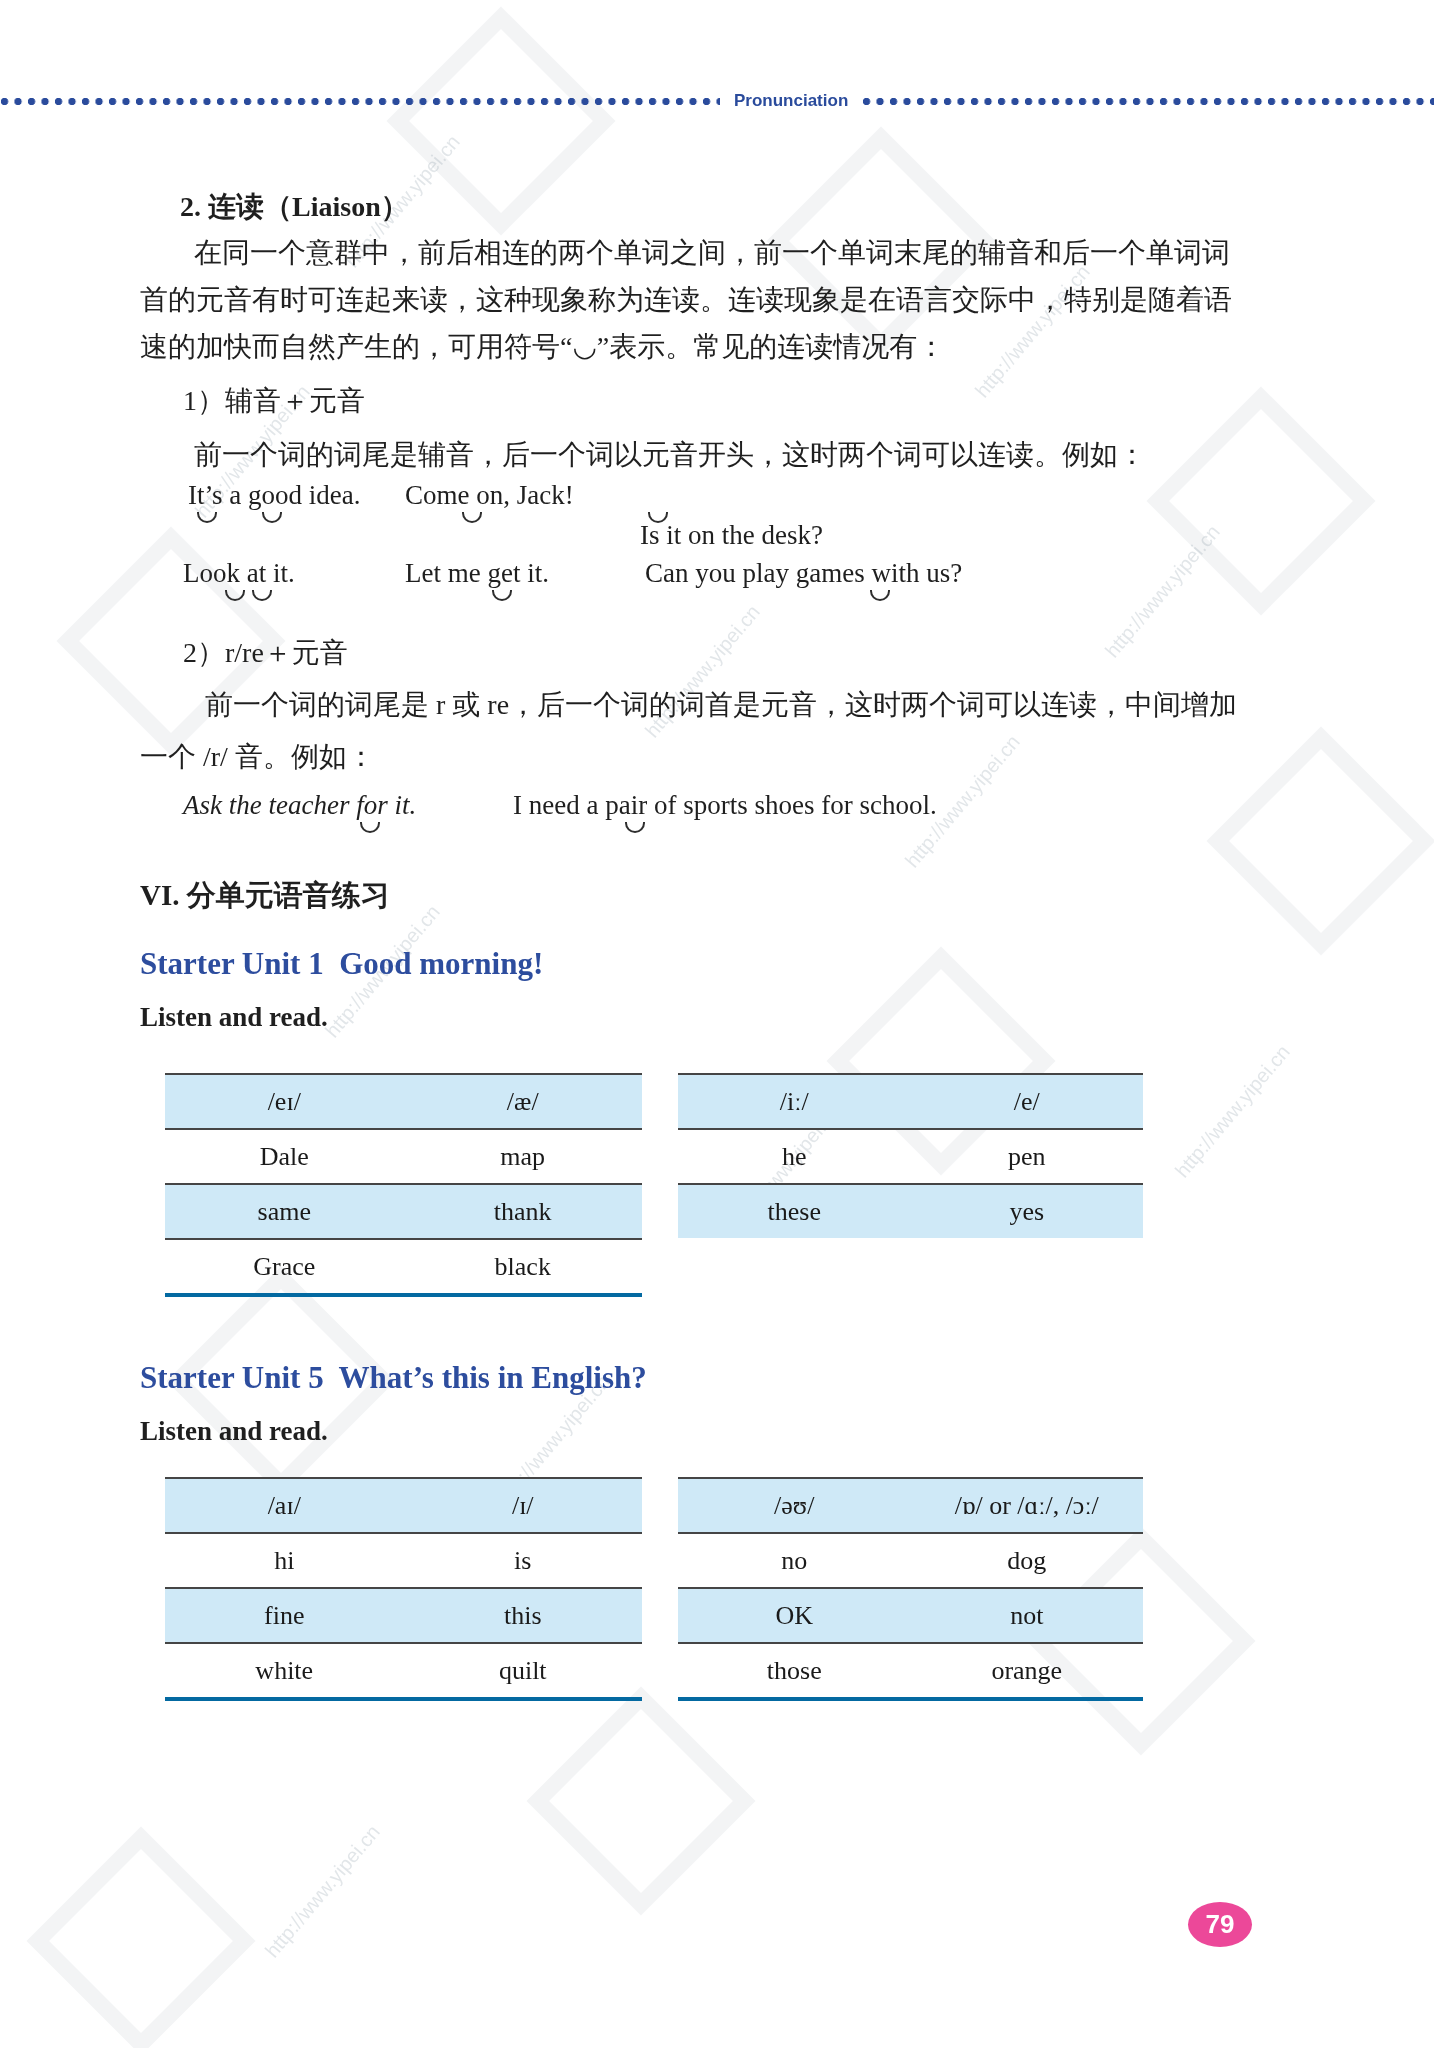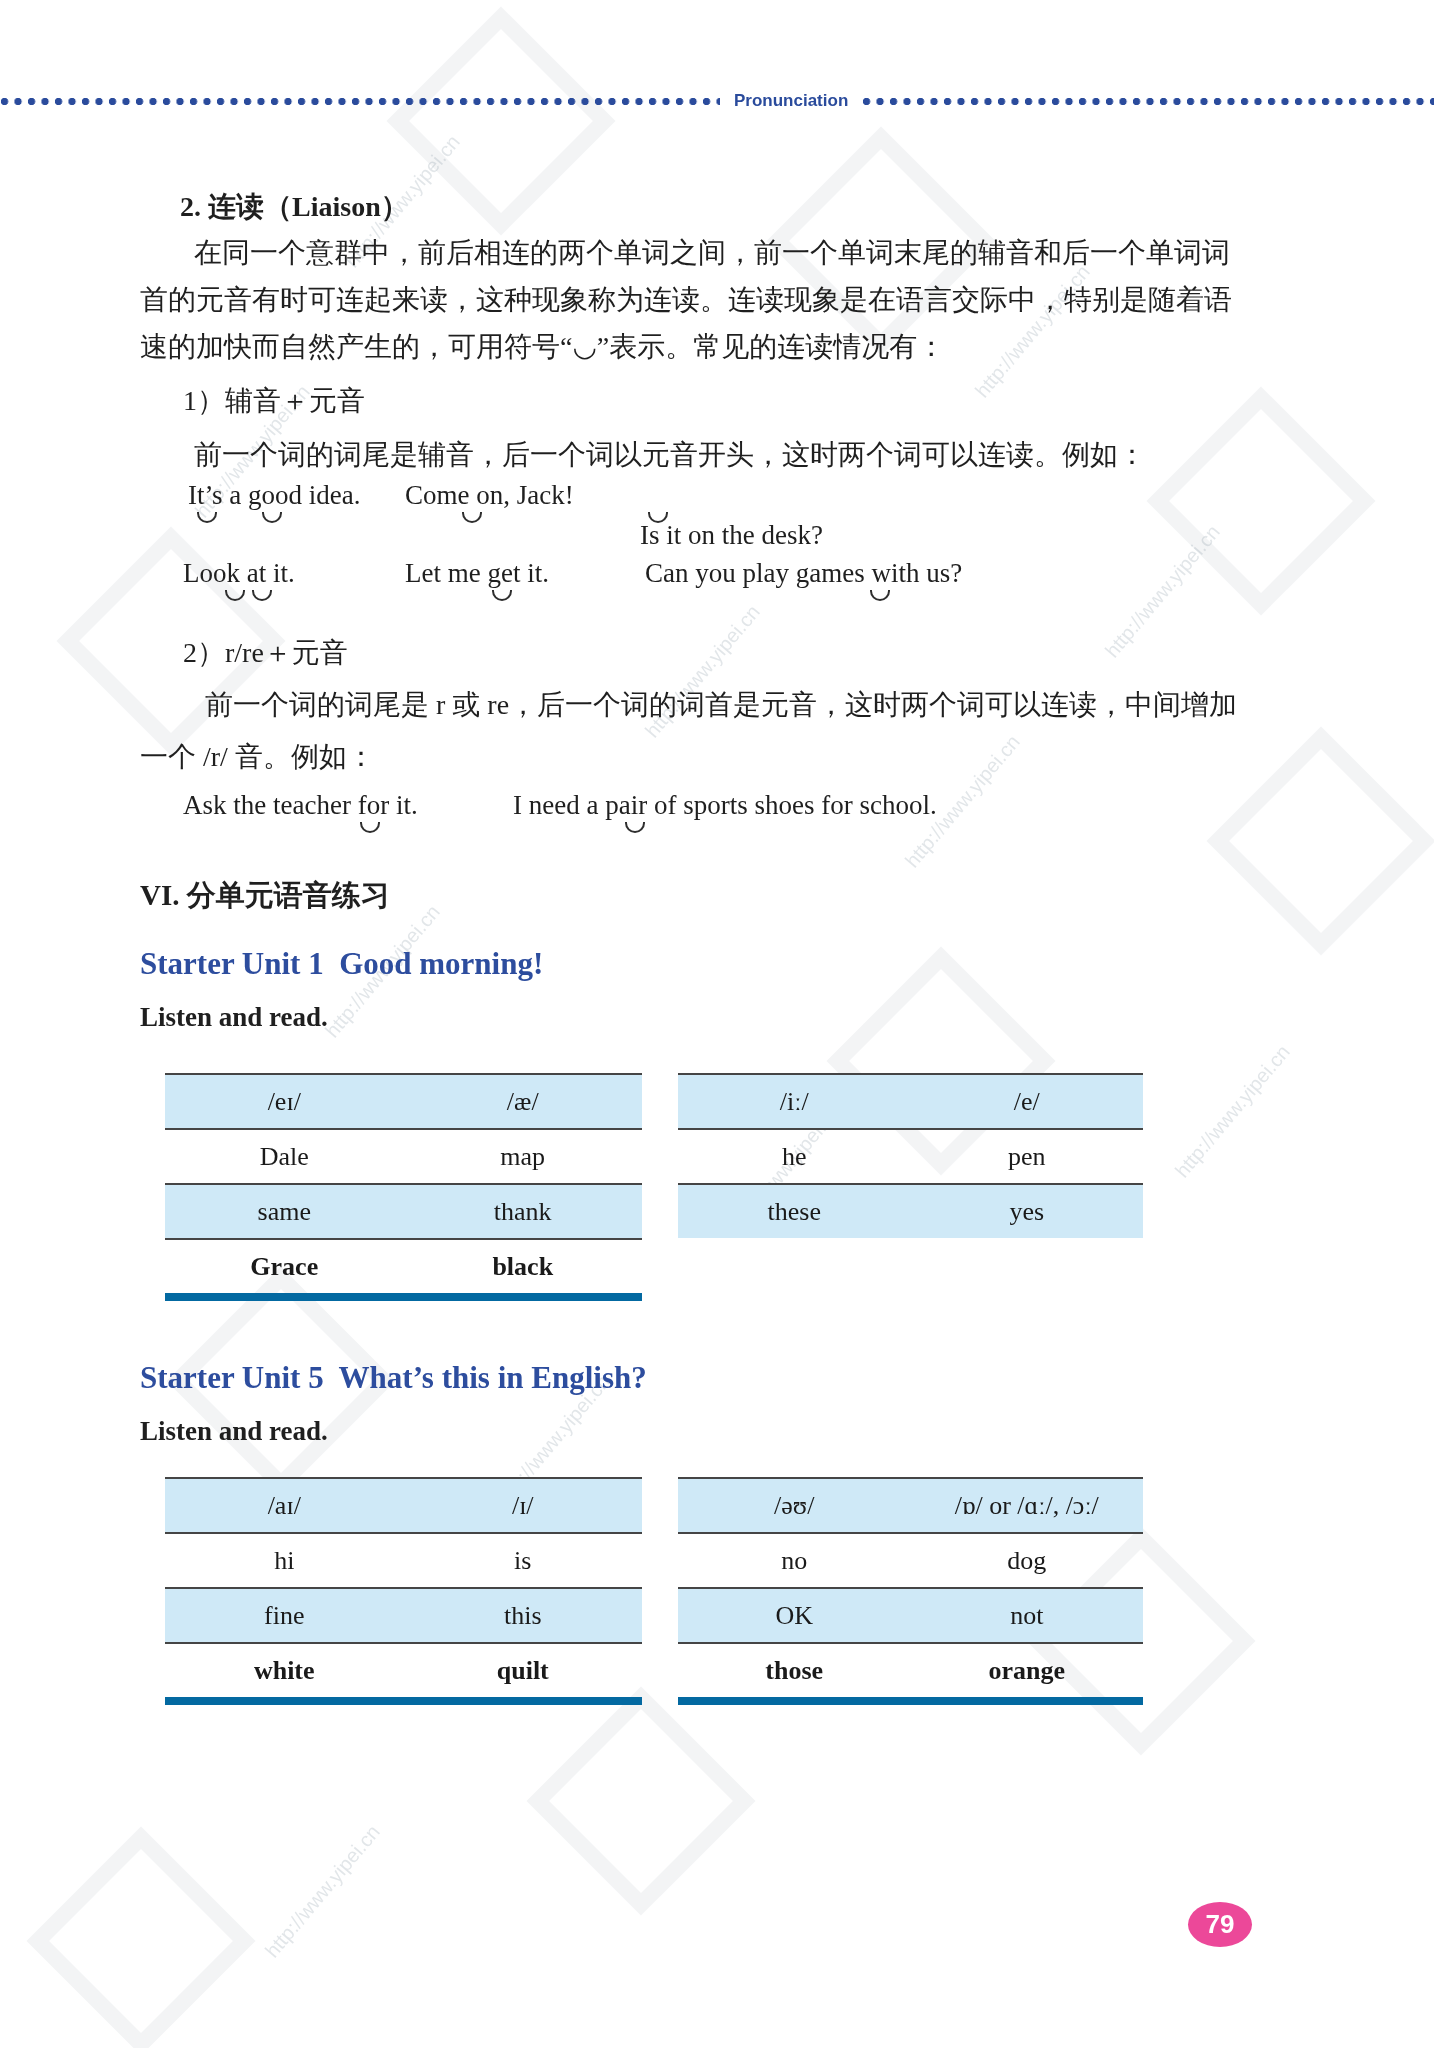--- a/index.html
+++ b/index.html
@@ -21,21 +21,21 @@
   .arc { position:absolute; width:16px; height:9px; border:2px solid #2e2e2e; border-top:none;
          border-radius:0 0 10px 10px; }
 
   .h-bold { font-weight:bold; }
   .unit-title { position:absolute; font-weight:bold; font-size:31px; color:#2d4d9e; white-space:pre; }
   .listen { position:absolute; font-weight:bold; font-size:27px; }
 
   .ptable { position:absolute; }
   .prow { display:flex; align-items:center; height:53px; border-top:2px solid #454545; }
   .prow.fill { background:#cfe9f7; }
-  .prow.end { border-bottom:8px solid #0369a1;font-weight:bold; }
+  .prow.end { border-bottom:4px solid #0369a1; }
   .pcell { flex:1; text-align:center; font-size:26px; color:#1a1a1a; }
 
   .badge { position:absolute; left:1188px; top:1902px; width:64px; height:45px; background:#ec4899;
            border-radius:50%; display:flex; align-items:center; justify-content:center; }
   .badge span { color:#ffffff; font-family:"Liberation Sans","DejaVu Sans",sans-serif; font-weight:bold; font-size:26px; }
 
   .wm { position:absolute; color:rgba(125,140,155,0.22); font-size:20px;
         font-family:"Liberation Sans","DejaVu Sans",sans-serif; transform:rotate(-50deg); white-space:nowrap; }
   .wmlogo { position:absolute; width:130px; height:130px; border:16px solid rgba(140,150,160,0.10);
             transform:rotate(45deg); }
@@ -94,21 +94,21 @@
   <div class="sentence" style="left:645px; top:558px;">Can you play games with us?</div>
   <div class="arc" style="left:225px; top:590px;"></div>
   <div class="arc" style="left:252px; top:590px;"></div>
   <div class="arc" style="left:492px; top:590px;"></div>
   <div class="arc" style="left:870px; top:590px;"></div>
 
   <div class="abs cnline" style="left:183px; top:634px;">2）r/re＋元音</div>
   <div class="abs cnline" style="left:194px; top:686px;margin-left:11px;">前一个词的词尾是 r 或 re，后一个词的词首是元音，这时两个词可以连读，中间增加</div>
   <div class="abs cnline" style="left:140px; top:738px;">一个 /r/ 音。例如：</div>
 
-  <div class="sentence" style="left:183px; top:790px;">Ask the teacher for it.</div>
+  <div class="sentence" style="left:183px; top:790px;font-style:italic;">Ask the teacher for it.</div>
   <div class="sentence" style="left:513px; top:790px;">I need a pair of sports shoes for school.</div>
   <div class="arc" style="left:360px; top:822px;"></div>
   <div class="arc" style="left:625px; top:822px;"></div>
 
   <div class="abs h-bold" style="left:140px; top:876px; font-size:29px;">VI. 分单元语音练习</div>
 
   <div class="unit-title" style="left:140px; top:946px;">Starter Unit 1  Good morning!</div>
   <div class="listen" style="left:140px; top:1002px;">Listen and read.</div>
 
   <div class="ptable" style="left:165px; top:1073px; width:477px;">

